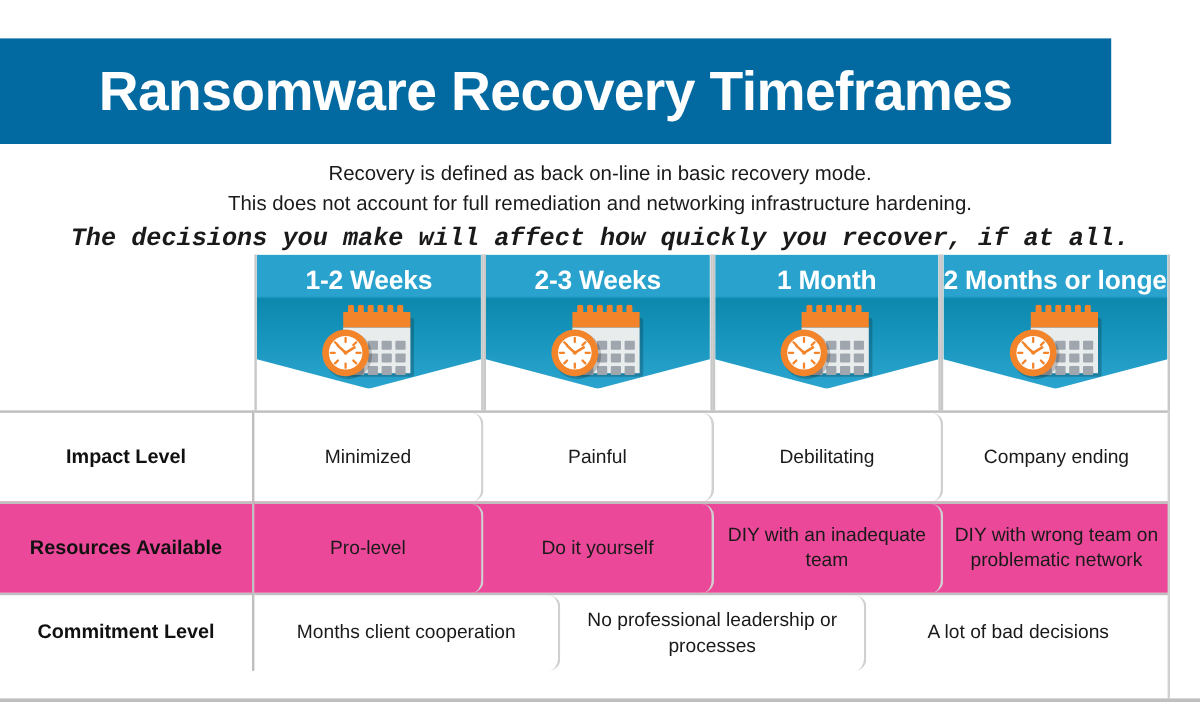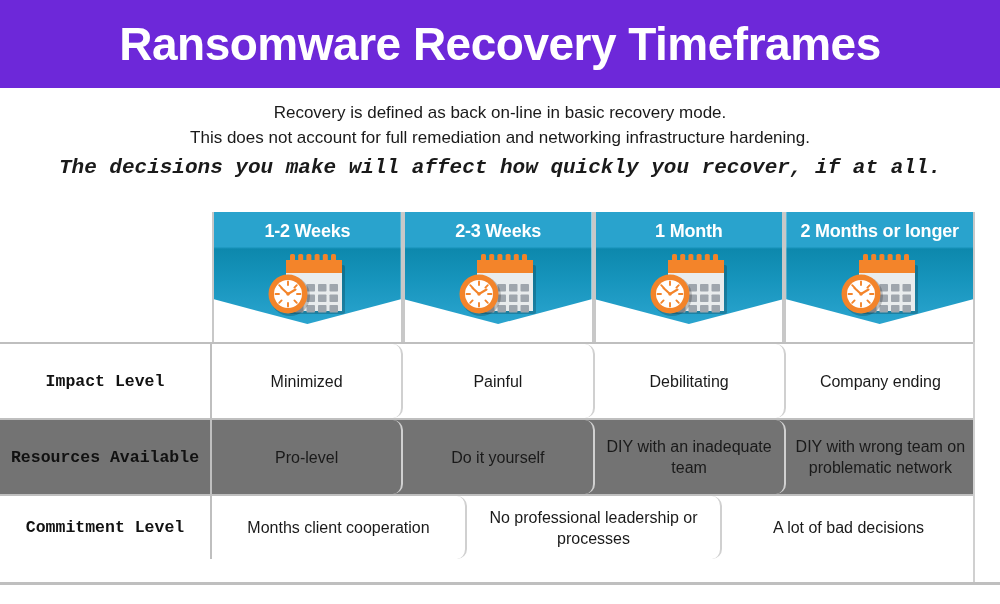--- a/index.html
+++ b/index.html
@@ -10,26 +10,27 @@
   body {
     width: 1000px;
     height: 604px;
     font-family: "Liberation Sans", sans-serif;
     overflow: hidden;
     position: relative;
   }
 
   
   #banner {
-    width: 1000px;
+    width: 926px;
     height: 88px;
-    background: #6d28d9;
+    background: #0369a1;
     display: flex;
     align-items: center;
     justify-content: center;
+    margin-top: 32px;
   }
   #banner-title {
     color: #ffffff;
     font-size: 46px;
     font-weight: bold;
     letter-spacing: -0.5px;
     line-height: 1;
     white-space: nowrap;
   }
 
@@ -94,21 +95,21 @@
         #29a3cd 96%,
         #29a3cd 100%);
     -webkit-clip-path: polygon(0 0, 100% 0, 100% 78%, 50% 100%, 0 78%);
     clip-path: polygon(0 0, 100% 0, 100% 78%, 50% 100%, 0 78%);
   }
   .hdr-label {
     position: absolute;
     left: 0; right: 0; top: 9px;
     text-align: center;
     color: #ffffff;
-    font-size: 18px;
+    font-size: 22px;
     font-weight: bold;
     letter-spacing: -0.2px;
     white-space: nowrap;
     z-index: 3;
   }
   .hdr-icon {
     position: absolute;
     left: 50%;
     top: 42px;
     transform: translateX(-50%);
@@ -129,21 +130,20 @@
     display: flex;
     align-items: center;
     justify-content: center;
     text-align: center;
     font-size: 16.5px;
     font-weight: bold;
     color: #111111;
     border-top: 2px solid #bfbfbf;
     border-right: 2px solid #bfbfbf;
     padding: 0 6px;
-    font-family: Liberation Mono, monospace;
   }
 
   
   #data-grid {
     position: absolute;
     left: 212px;
     top: 130px;
     width: 763px;
   }
   .data-row {
@@ -164,21 +164,21 @@
     color: #1a1a1a;
     padding: 0 7px;
     border-radius: 10px;
   }
   .data-cell:last-child { border-right: none; }
 
   .row-h1 { height: 76px; }
   .row-h2 { height: 76px; }
   .row-h3 { height: 65px; }
 
-  .zebra { background: #737373; }
+  .zebra { background: #ec4899; }
 
   
   #grid-right-edge {
     position: absolute;
     left: 973px;
     top: 130px;
     width: 2px;
     height: 240px;
     background: #d0d0d0;
   }

